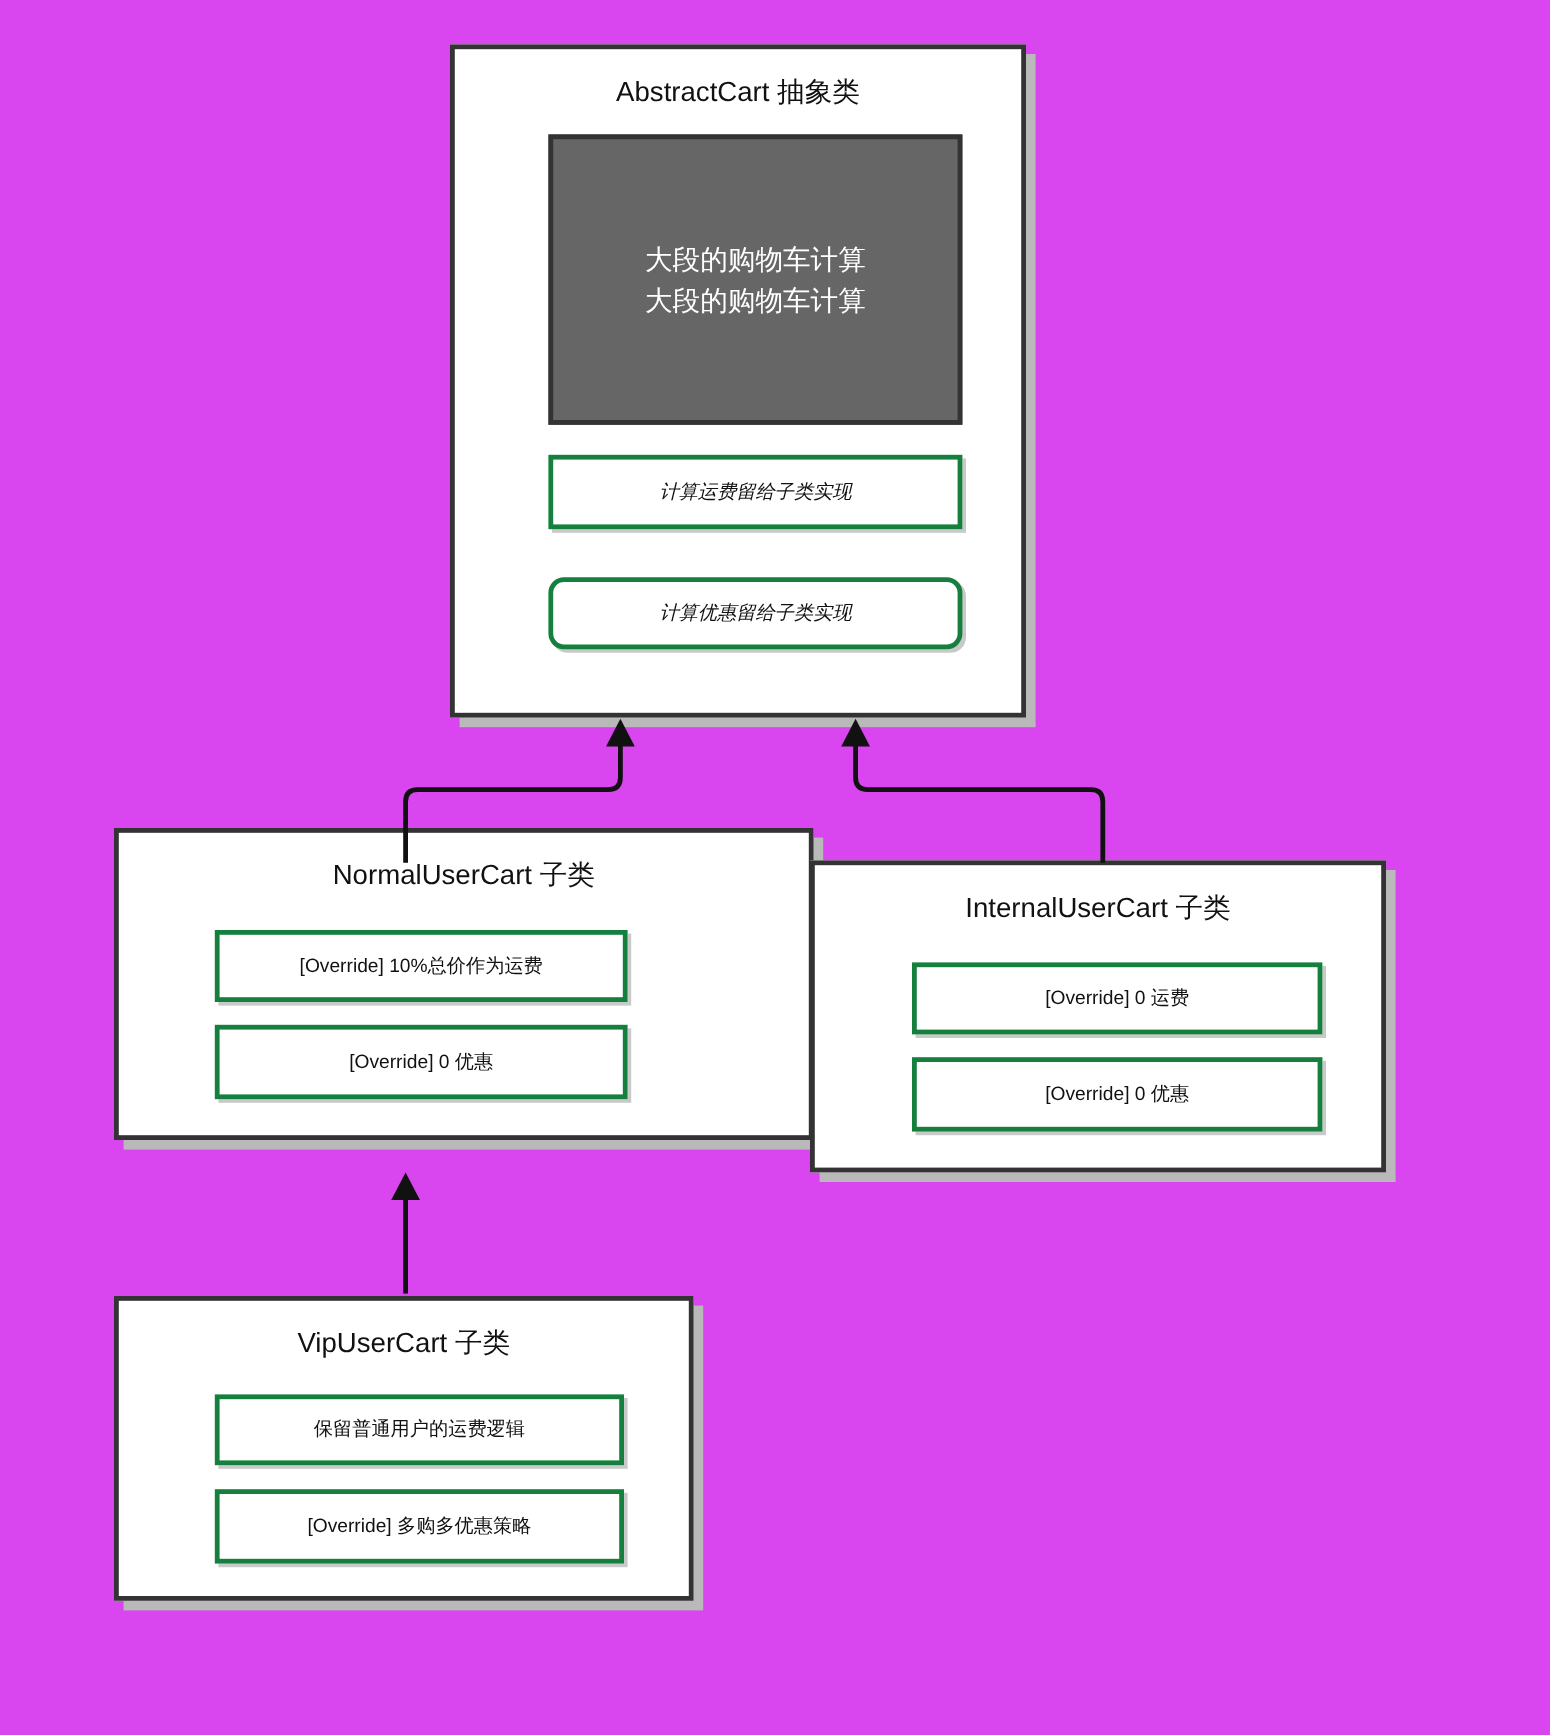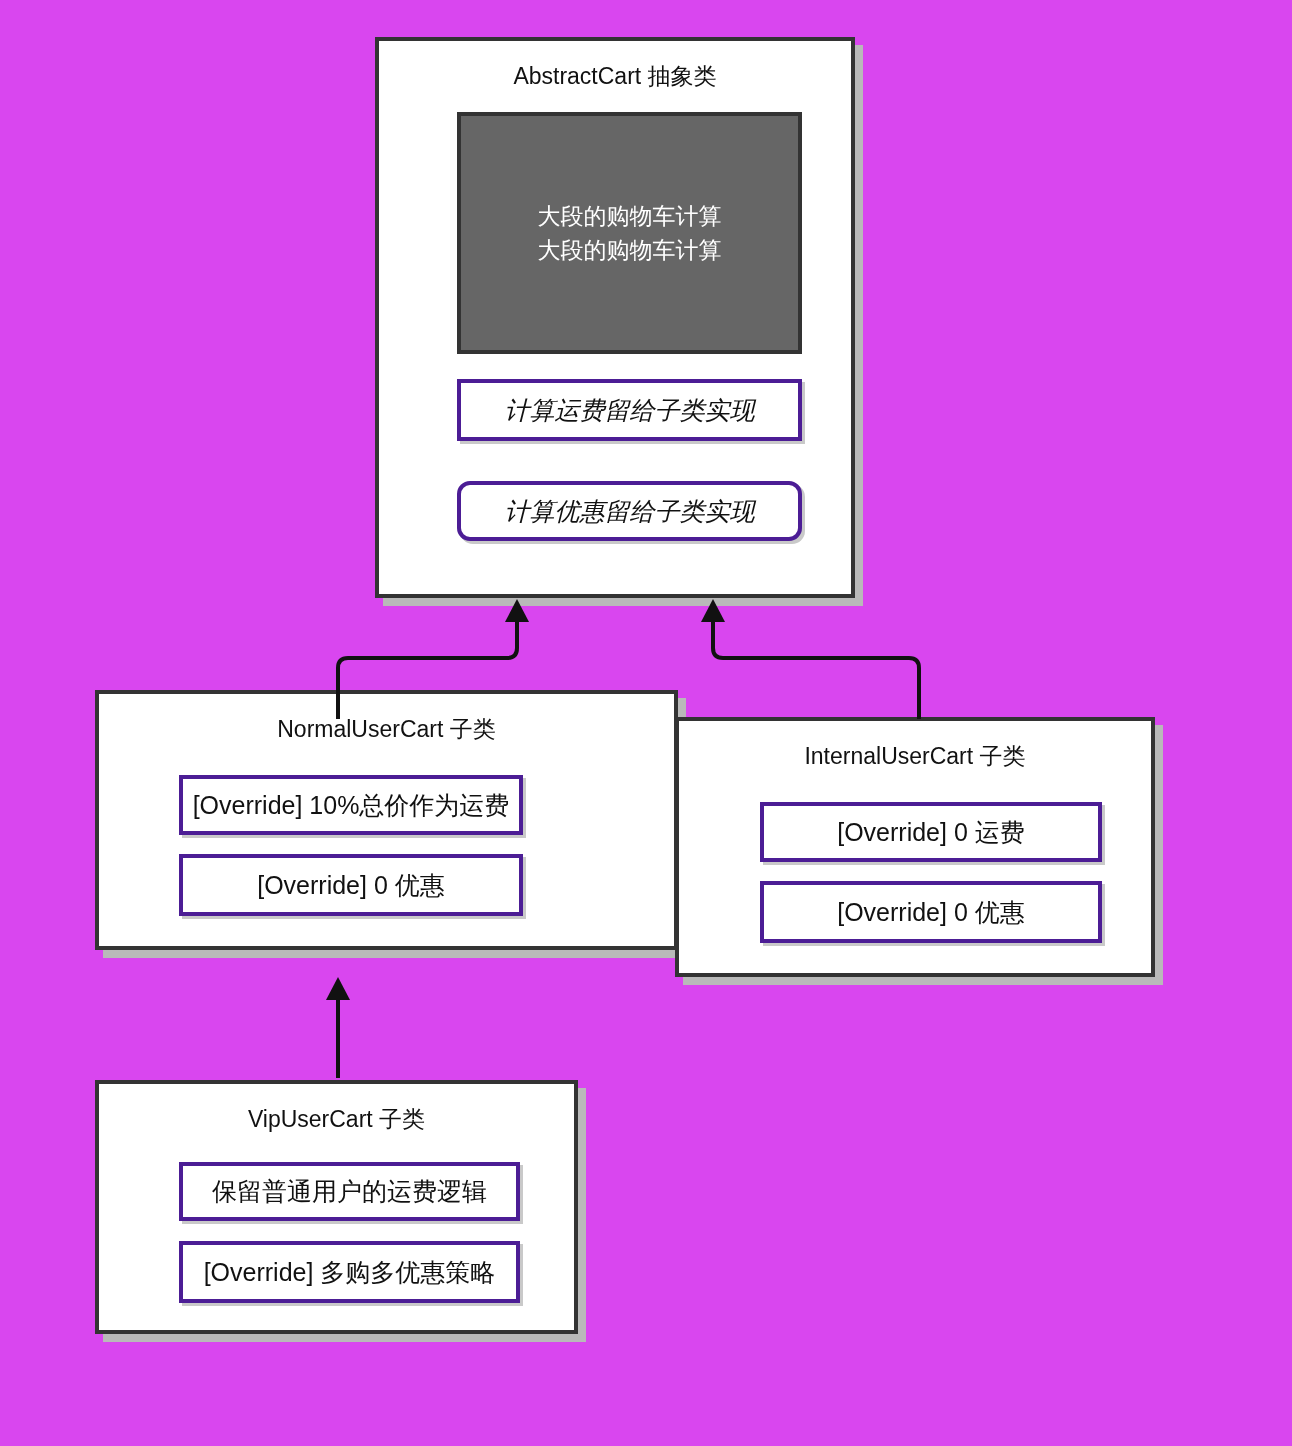--- a/index.html
+++ b/index.html
@@ -30,27 +30,27 @@
     top: 20px;
     text-align: center;
     font-size: 23px;
     color: #111111;
     white-space: nowrap;
   }
   .method-box {
     position: absolute;
     box-sizing: border-box;
     background: #ffffff;
-    border: 4px solid #4c1d95;
+    border: 4px solid #15803d;
     box-shadow: 3px 3px 0 #c9c9c9;
     display: flex;
     align-items: center;
     justify-content: center;
     text-align: center;
-    font-size: 25px;
+    font-size: 16px;
     color: #111111;
     white-space: nowrap;
   }
   .method-box.italic {
     font-style: italic;
   }
   .dark-note {
     position: absolute;
     box-sizing: border-box;
     border: 4px solid #333333;

